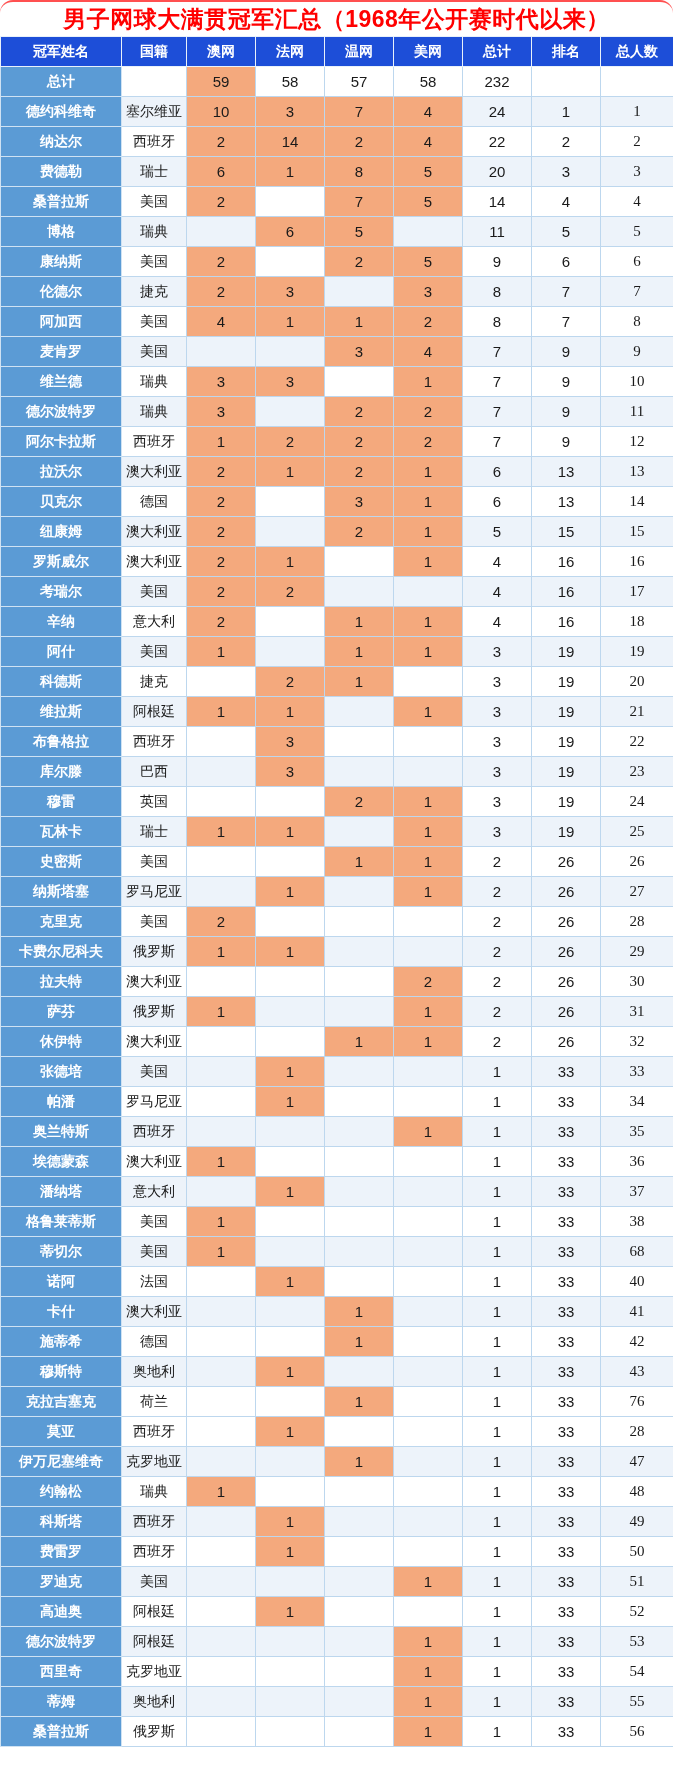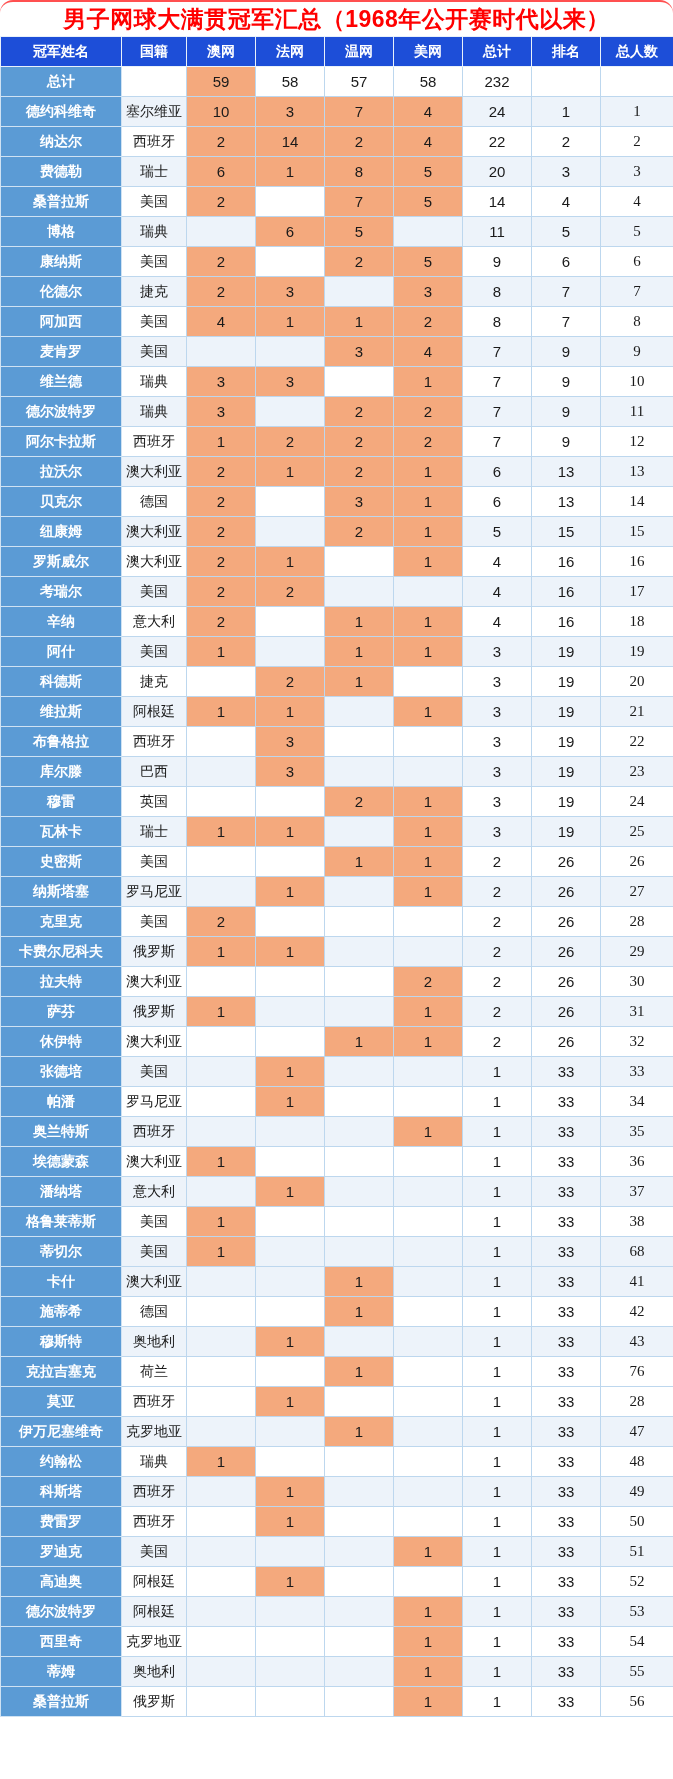--- a/index.html
+++ b/index.html
@@ -527,20 +527,31 @@
           <td class="name">蒂切尔</td>
           <td class="nat">美国</td>
           <td class="hl">1</td>
           <td></td>
           <td></td>
           <td></td>
           <td>1</td>
           <td>33</td>
           <td class="count">68</td>
         </tr>
+        <tr>
+          <td class="name">诺阿</td>
+          <td class="nat">法国</td>
+          <td></td>
+          <td class="hl">1</td>
+          <td></td>
+          <td></td>
+          <td>1</td>
+          <td>33</td>
+          <td class="count">40</td>
+        </tr>
         <tr class="stripe">
           <td class="name">卡什</td>
           <td class="nat">澳大利亚</td>
           <td></td>
           <td></td>
           <td class="hl">1</td>
           <td></td>
           <td>1</td>
           <td>33</td>
           <td class="count">41</td>

